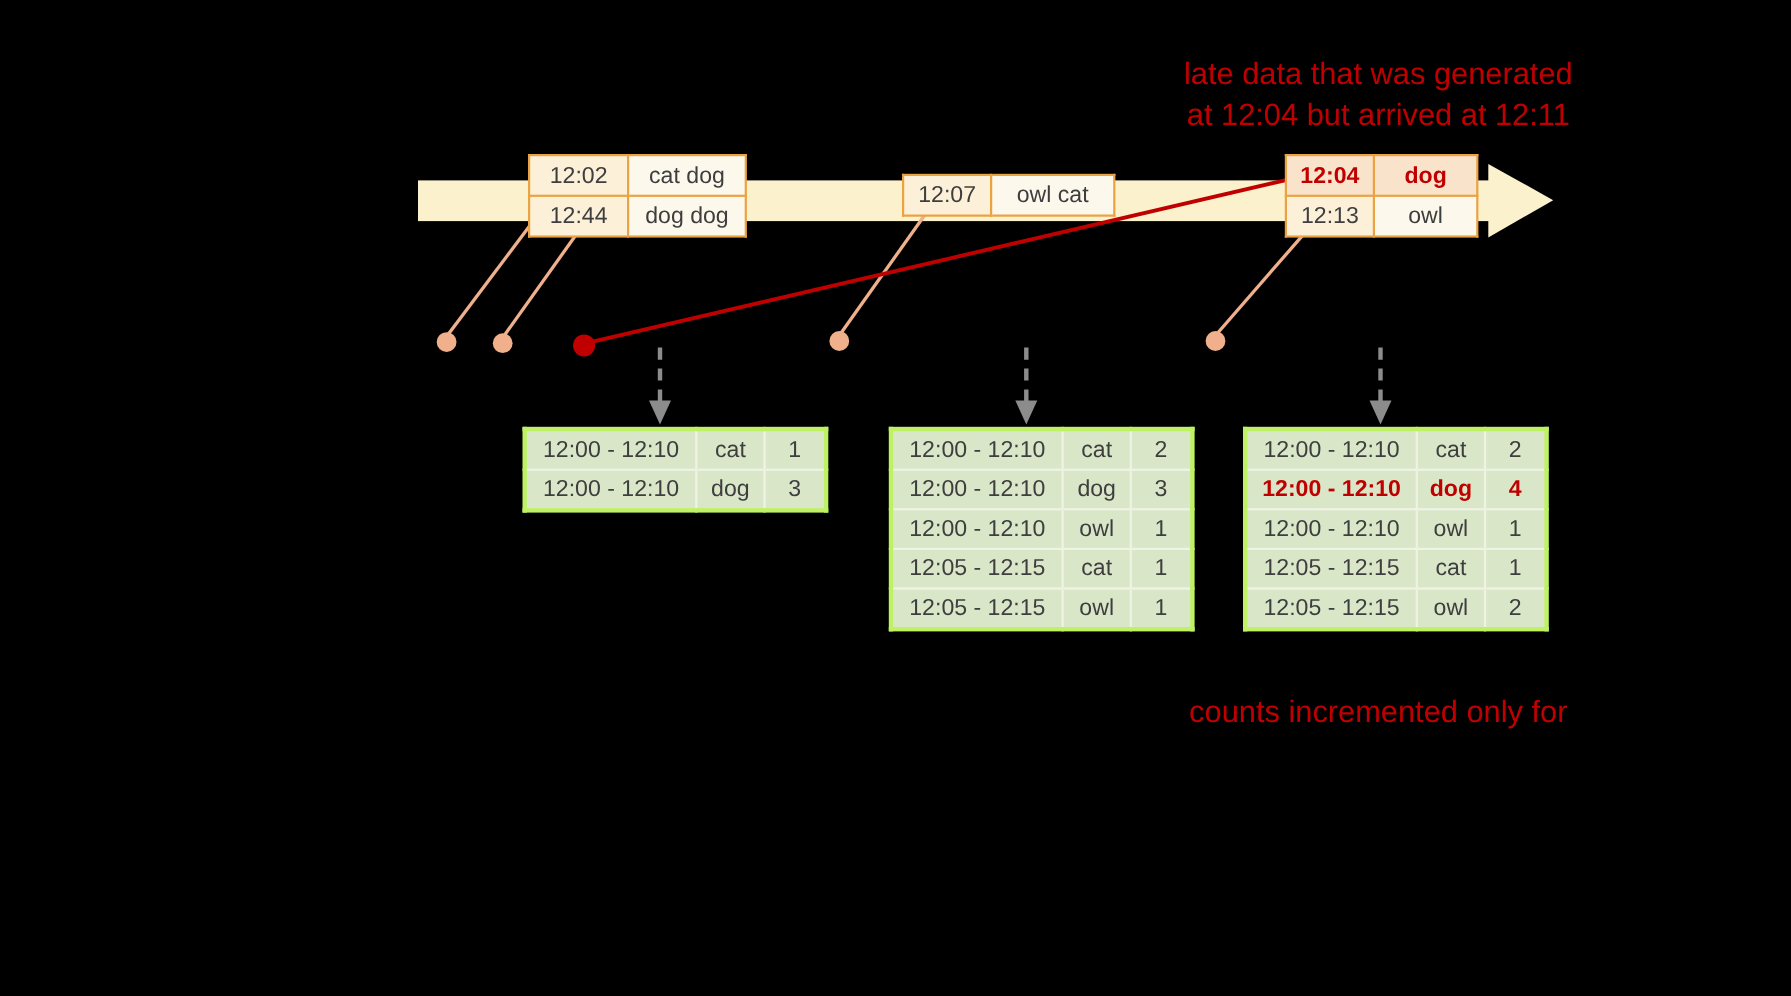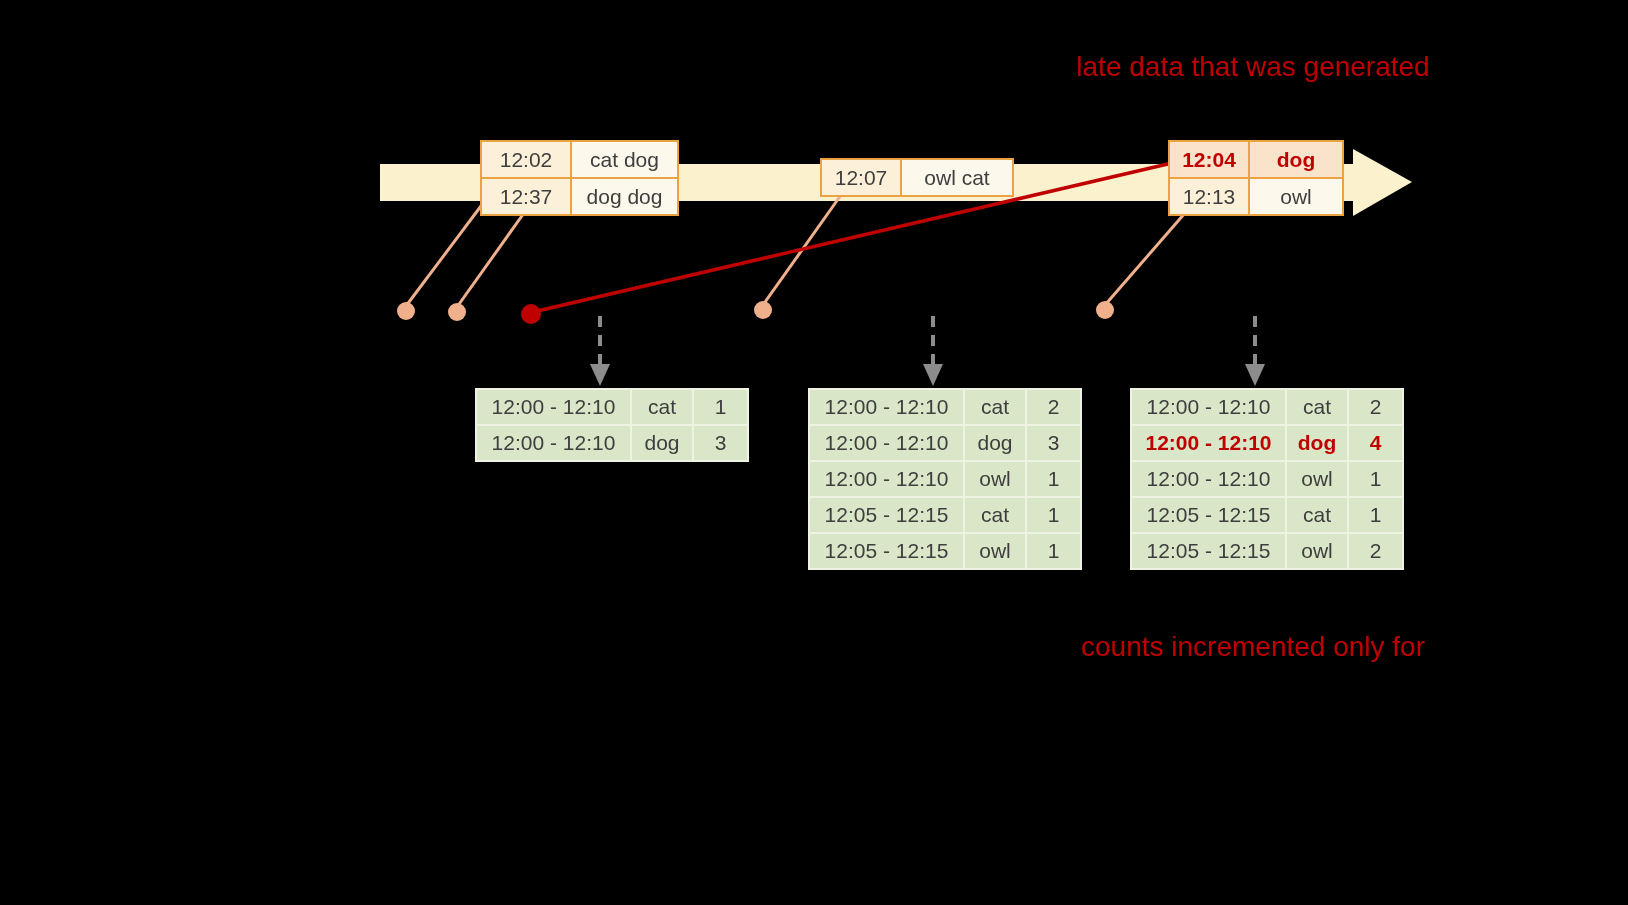--- a/index.html
+++ b/index.html
@@ -26,21 +26,21 @@
   .event-table td.time{background:#fcf0d8;}
   #events-batch1 td.time{width:88px;} #events-batch1 td.words{width:105px;}
   #events-batch2 td.time{width:78px;} #events-batch2 td.words{width:110px;}
   #events-batch3 td.time{width:78px;margin-top:22px;} #events-batch3 td.words{width:92px;}
   #events-batch1{left:480px;top:140px;}
   #events-batch2{left:820px;top:158px;}
   #events-batch3{left:1168px;top:140px;}
   .event-table td.late-cell{color:#c00000;font-weight:bold;background:#fae3cb;}
 
   
-  .result-table{border:1px solid #bef264;}
+  .result-table{border:4px solid #bef264;}
   .result-table td{
     border:2px solid #eef3e3;text-align:center;font-size:21px;color:#3e3e3e;
     background:#d9e7c8;height:34px;padding:0 4px;
   }
   .result-table td.col-window{width:145px;}
   .result-table td.col-word{width:52px;}
   .result-table td.col-count{width:45px;}
   .result-table tr.late-row td{color:#c00000;font-weight:bold;}
   #result-1{left:475px;top:388px;}
   #result-2{left:808px;top:388px;}
@@ -72,30 +72,31 @@
     <line x1="600" y1="316" x2="600" y2="366" stroke="#8c8c8c" stroke-width="4" stroke-dasharray="11 8"></line>
     <polygon points="590,364 610,364 600,386" fill="#8c8c8c"></polygon>
     <line x1="933" y1="316" x2="933" y2="366" stroke="#8c8c8c" stroke-width="4" stroke-dasharray="11 8"></line>
     <polygon points="923,364 943,364 933,386" fill="#8c8c8c"></polygon>
     <line x1="1255" y1="316" x2="1255" y2="366" stroke="#8c8c8c" stroke-width="4" stroke-dasharray="11 8"></line>
     <polygon points="1245,364 1265,364 1255,386" fill="#8c8c8c"></polygon>
   </svg>
 
   <div class="note" id="note-late">
     <div>late data that was generated</div>
+    <div>at 12:04 but arrived at 12:11</div>
   </div>
 
   <table class="event-table" id="events-batch1">
     <tbody>
         <tr>
       <td class="time">12:02</td>
       <td class="words">cat dog</td>
     </tr>
     <tr>
-      <td class="time">12:37</td>
+      <td class="time">12:44</td>
       <td class="words">dog dog</td>
     </tr>
   </tbody>
     </table>
 
   <table class="event-table" id="events-batch2">
     <tbody>
         <tr>
       <td class="time">12:07</td>
       <td class="words">owl cat</td>

